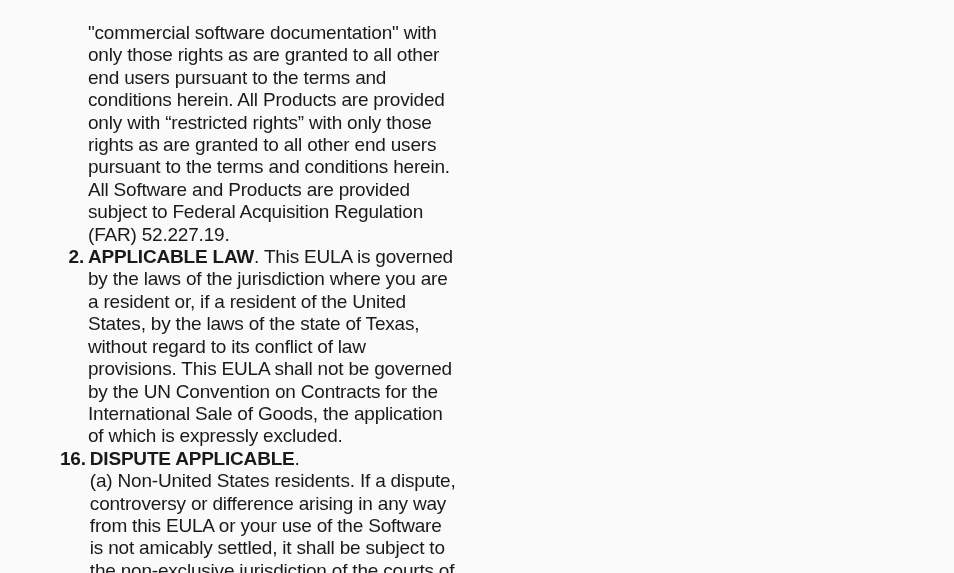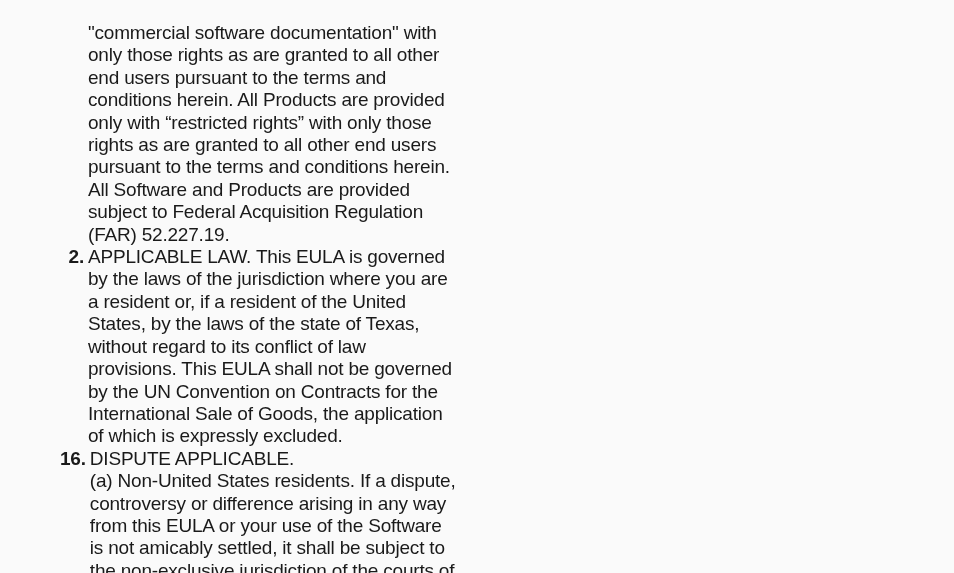--- a/index.html
+++ b/index.html
@@ -3,21 +3,21 @@
 <meta charset="utf-8">
 <style>
   * { margin: 0; padding: 0; box-sizing: border-box; }
   html, body { width: 954px; height: 573px; background: #fafafa; font-family: Arial, Helvetica, sans-serif; color: #1a1a1a; }
   .page { width: 954px; height: 573px; padding: 22px 60px 18px 60px; display: flex; flex-direction: column; }
   .content { flex: 1; column-count: 2; column-gap: 38px; column-fill: auto; }
   .item-continued { padding-left: 28px; font-size: 19px; line-height: 1.18; letter-spacing: -0.2px; }
   .item-numbered { display: flex; font-size: 19px; line-height: 1.18; letter-spacing: -0.2px; }
   .num { flex: 0 0 28px; font-weight: bold; text-align: right; padding-right: 4px; }
   .body { flex: 1; }
-  .heading { font-weight: normal; text-align: right; }
+  .heading { font-weight: bold; text-align: right; }
   .footer-wrap { position: relative; height: 26px; margin-top: 6px; }
 </style>
 </head>
 <body>
 
 <div class="page">
   <div class="content">
 
     <div class="item-continued">
       <span>"commercial software documentation" with only those rights as are granted to all other end users pursuant to the terms and conditions herein.  All Products are provided only with “restricted rights” with only those rights as are granted to all other end users pursuant to the terms and conditions herein.  All Software and Products are provided subject to Federal Acquisition Regulation (FAR) 52.227.19.</span>

